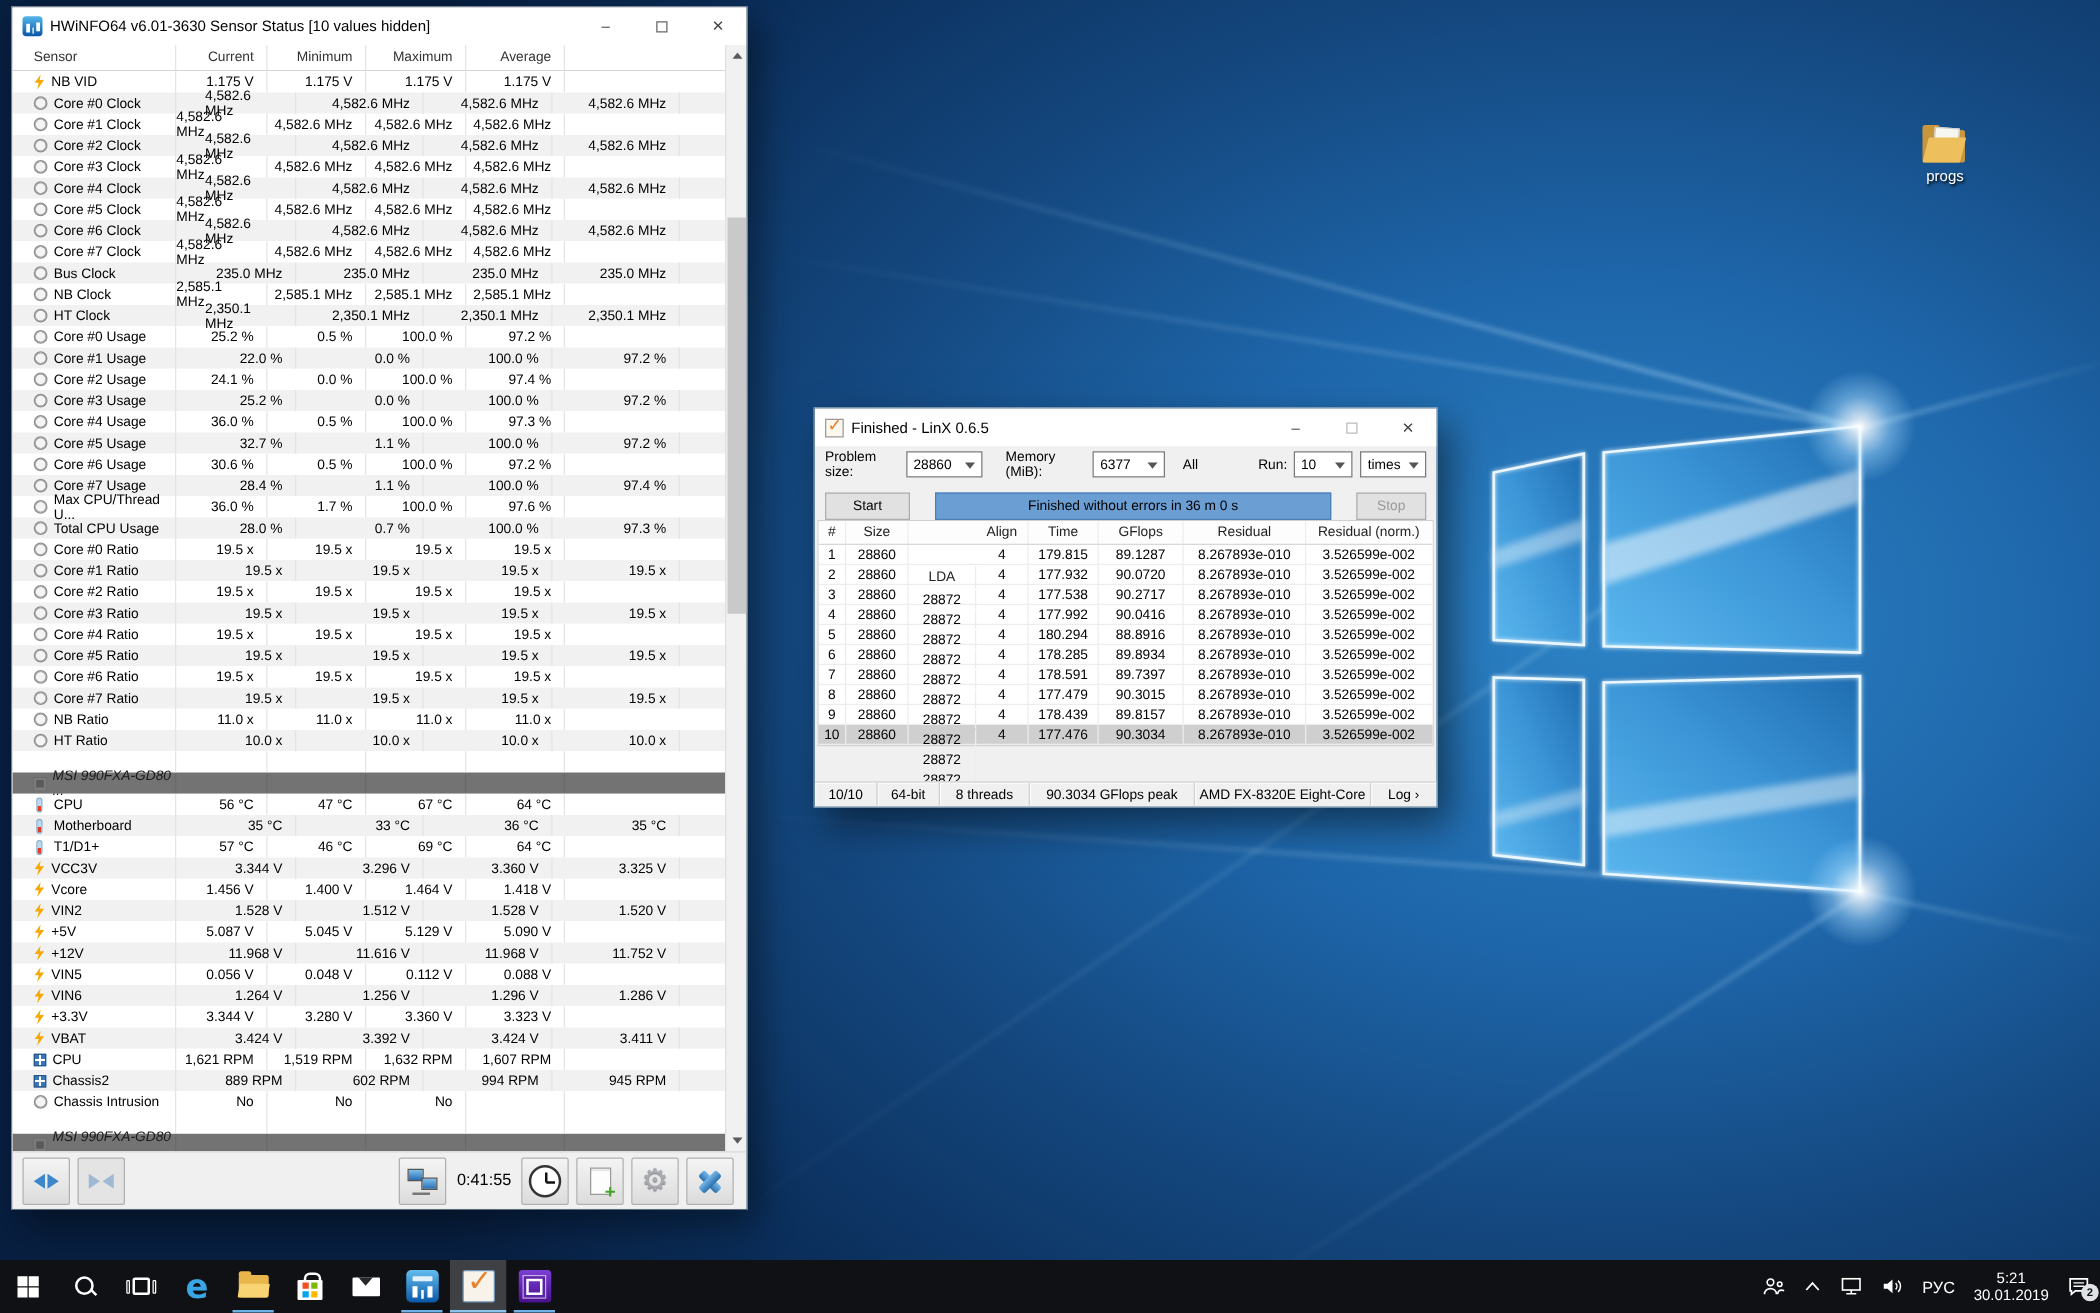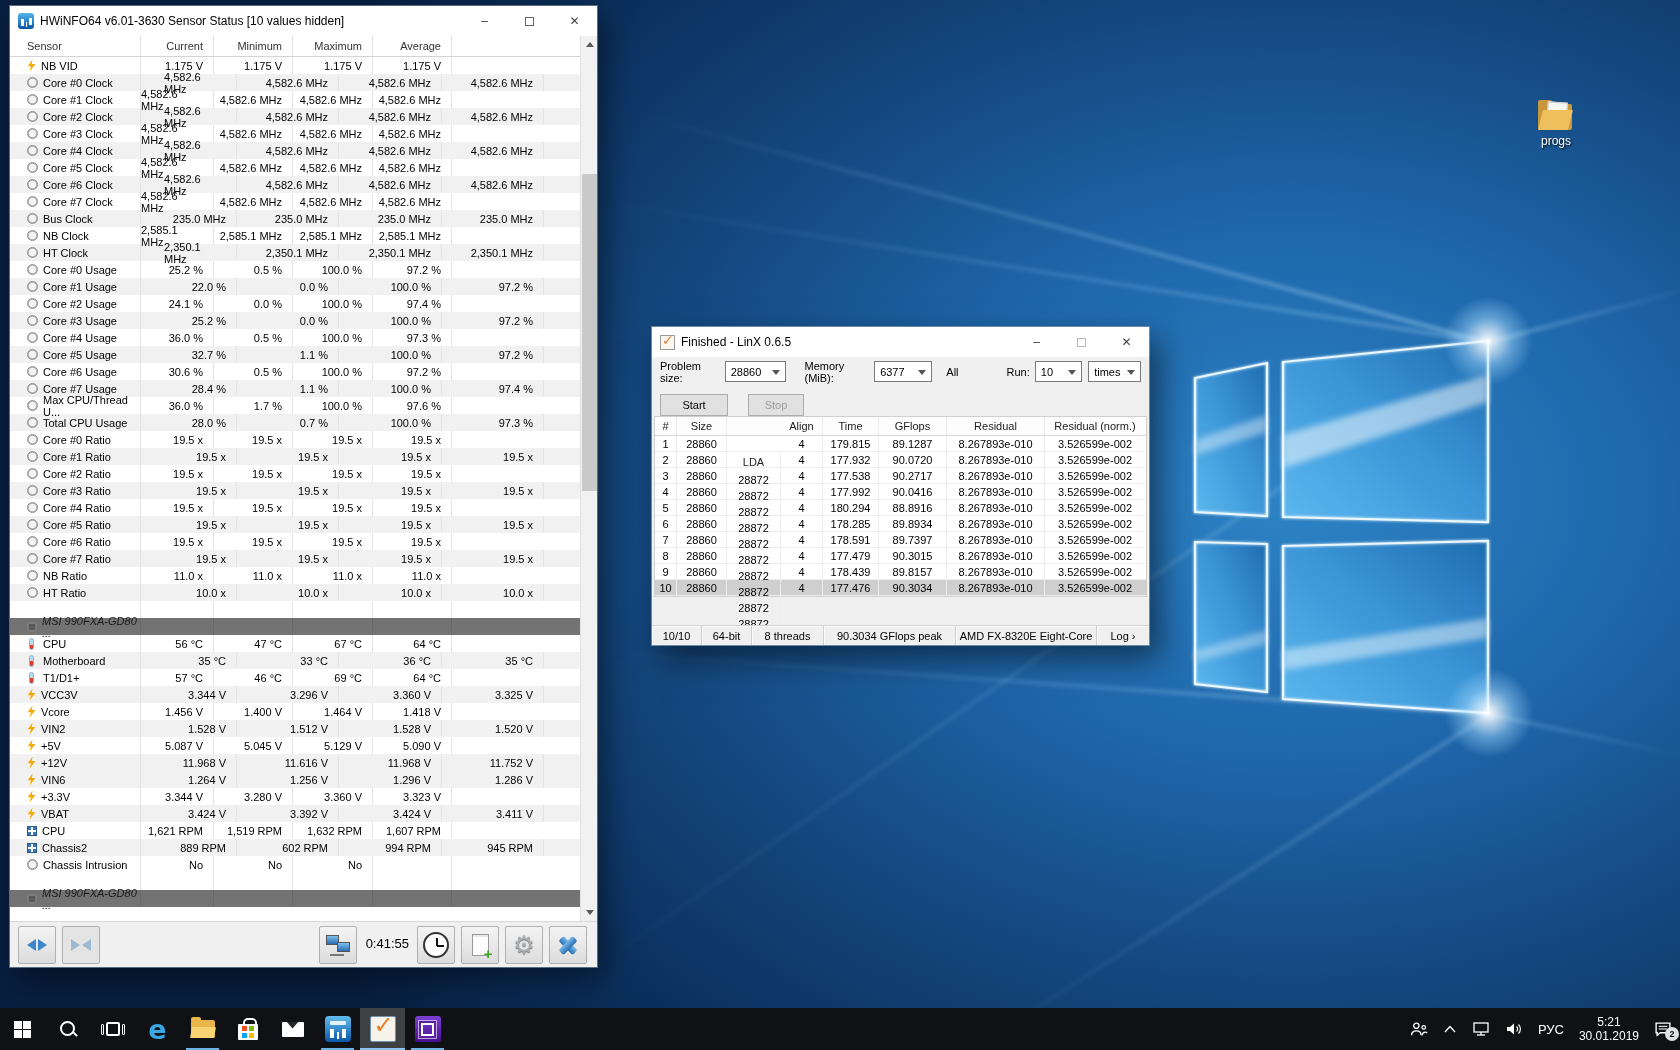--- a/index.html
+++ b/index.html
@@ -705,20 +705,31 @@
         <div class="hw-c hw-label">
           <span class="ic ic-volt"></span>
           <span class="hw-text">+12V</span>
         </div>
         <div class="hw-c hw-val v1">11.968 V</div>
         <div class="hw-c hw-val v2">11.616 V</div>
         <div class="hw-c hw-val v3">11.968 V</div>
         <div class="hw-c hw-val v4">11.752 V</div>
         <div class="hw-c hw-fill"></div>
       </div>
+      <div class="hw-row">
+        <div class="hw-c hw-label">
+          <span class="ic ic-volt"></span>
+          <span class="hw-text">VIN5</span>
+        </div>
+        <div class="hw-c hw-val v1">0.056 V</div>
+        <div class="hw-c hw-val v2">0.048 V</div>
+        <div class="hw-c hw-val v3">0.112 V</div>
+        <div class="hw-c hw-val v4">0.088 V</div>
+        <div class="hw-c hw-fill"></div>
+      </div>
       <div class="hw-row alt">
         <div class="hw-c hw-label">
           <span class="ic ic-volt"></span>
           <span class="hw-text">VIN6</span>
         </div>
         <div class="hw-c hw-val v1">1.264 V</div>
         <div class="hw-c hw-val v2">1.256 V</div>
         <div class="hw-c hw-val v3">1.296 V</div>
         <div class="hw-c hw-val v4">1.286 V</div>
         <div class="hw-c hw-fill"></div>
@@ -863,20 +874,21 @@
     <span style="margin-left:48px;">Run:</span>
     <span class="combo" style="width:50px;margin-left:5px;">
       <span>10</span>
     </span>
     <span class="combo" style="width:56px;margin-left:6px;">
       <span>times</span>
     </span>
   </div>
   <div id="linx-buttons">
     <div class="px-btn" id="linx-start">Start</div>
+    <div id="linx-progress">Finished without errors in 36 m 0 s</div>
     <div class="px-btn" id="linx-stop">Stop</div>
   </div>
   <div id="linx-table">
     <div class="lx-row hdr" id="linx-head">
         <div class="lx-c lc0">#</div>
         <div class="lx-c lc1">Size</div>
         <div class="lx-c lc2">LDA</div>
         <div class="lx-c lc3">Align</div>
         <div class="lx-c lc4">Time</div>
         <div class="lx-c lc5">GFlops</div>

